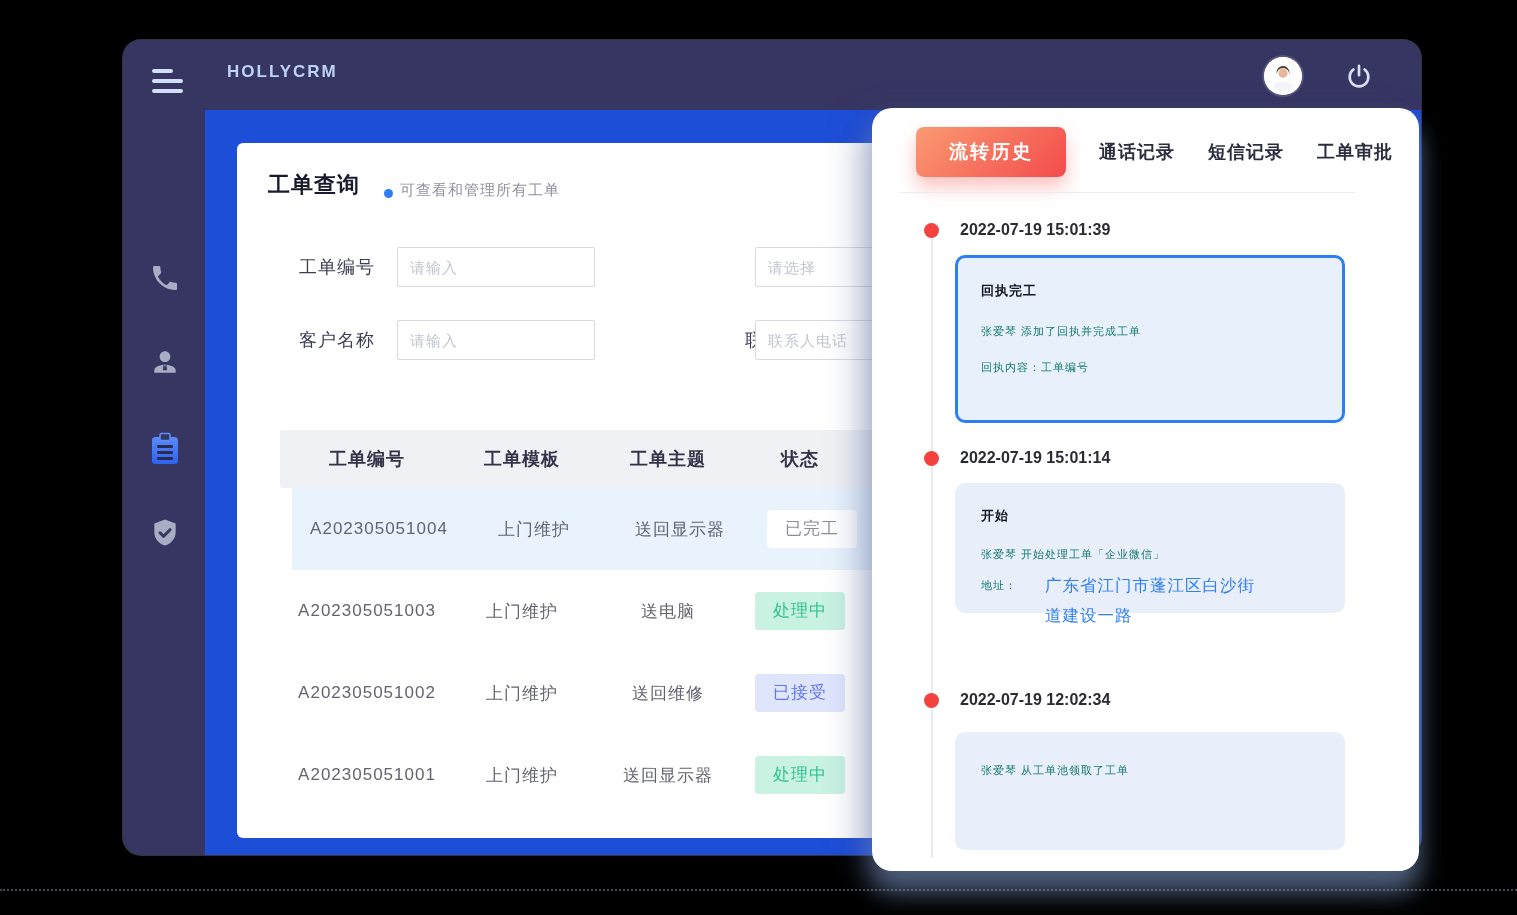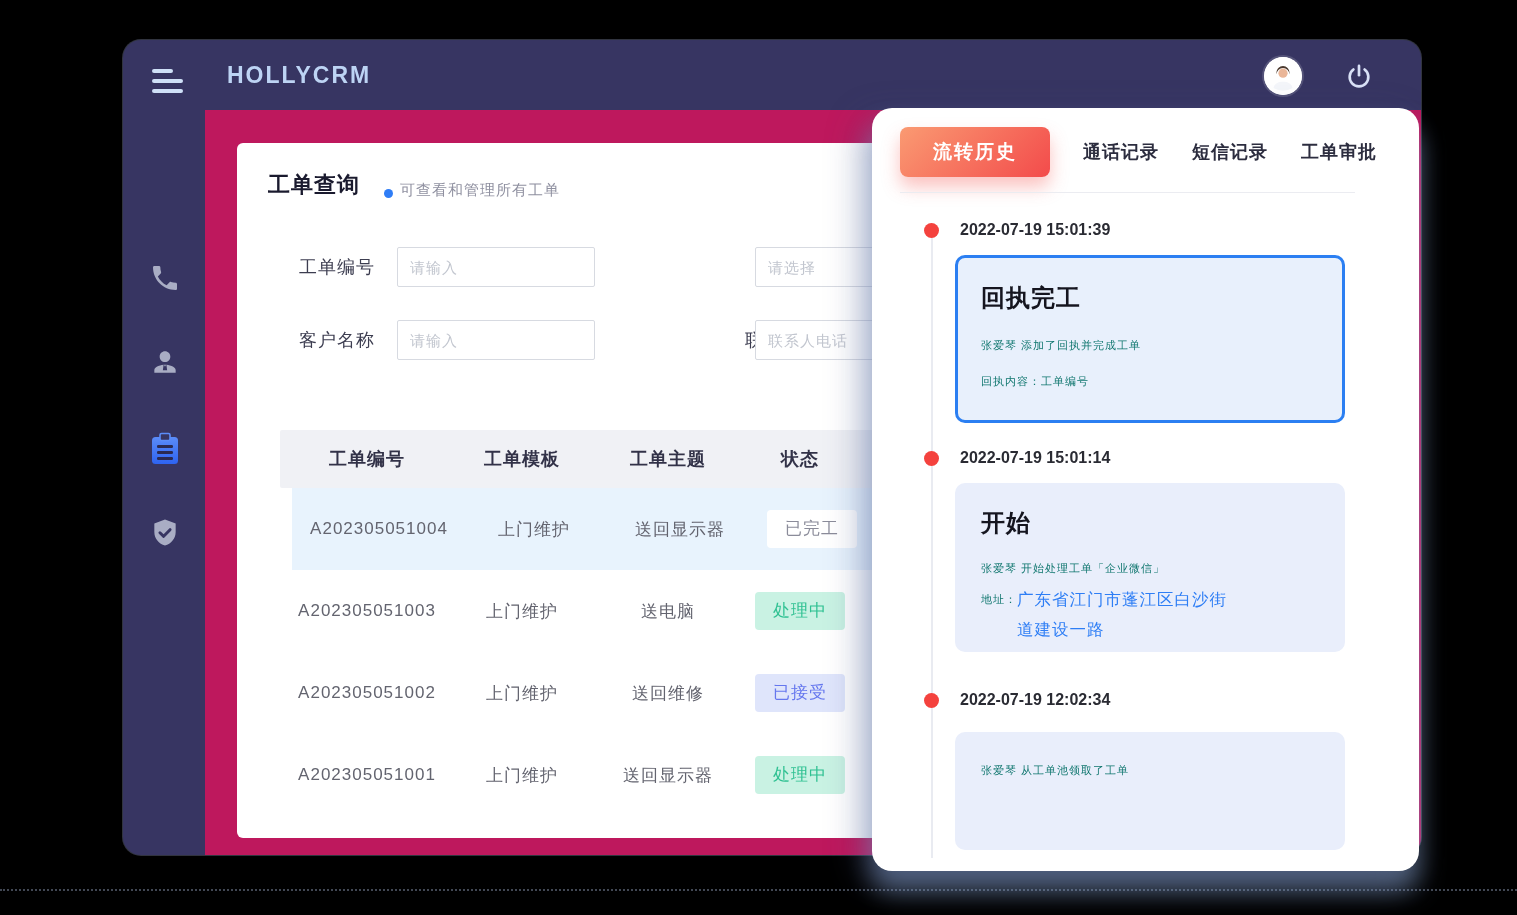--- a/index.html
+++ b/index.html
@@ -13,31 +13,31 @@
   .window{
     position:absolute;left:123px;top:40px;width:1298px;height:815px;
     background:#373562;border-radius:18px;
     box-shadow:0 0 0 1px rgba(175,185,225,.28),0 14px 40px rgba(0,0,0,.6);
   }
   
   .burger{position:absolute;left:29px;top:29px;width:32px;height:26px;cursor:pointer;}
   .burger i{display:block;height:4px;border-radius:2px;background:#cfe0f7;margin-bottom:6px;}
   .burger i.l1{width:21px;}
   .burger i.l2,.burger i.l3{width:31px;}
-  .brand{position:absolute;left:104px;top:22px;font-size:23px;font-weight:bold;color:#bdd4f4;letter-spacing:2px;}
+  .brand{position:absolute;left:104px;top:22px;font-size:17px;font-weight:bold;color:#bdd4f4;letter-spacing:2px;}
   .avatar{position:absolute;left:1141px;top:17px;width:38px;height:38px;border-radius:50%;background:#fff;overflow:hidden;cursor:pointer;box-shadow:0 0 0 2px rgba(255,255,255,.15);}
   .power{position:absolute;left:1222px;top:23px;width:28px;height:28px;cursor:pointer;}
 
   
   .side-ico{position:absolute;left:26px;width:32px;height:32px;cursor:pointer;}
 
   
   .content{
     position:absolute;left:82px;top:70px;right:0;bottom:0;
-    background:#be185d;border-radius:0 0 17px 0;padding-left:22px;
+    background:#1d4ed8;border-radius:0 0 17px 0;padding-left:22px;
   }
   .card{
     position:absolute;left:32px;top:33px;width:1152px;height:695px;
     background:#fff;border-radius:6px;
   }
   .cardtitle{position:absolute;left:31px;top:27px;font-size:22px;font-weight:bold;color:#1a1a2e;letter-spacing:1px;}
   .titledot{position:absolute;left:147px;top:46px;width:9px;height:9px;border-radius:50%;background:#2f7df6;}
   .subtitle{position:absolute;left:163px;top:38px;font-size:15px;color:#8f90a0;letter-spacing:1px;}
 
   .f-label{position:absolute;height:40px;line-height:40px;font-size:18px;color:#3c3d50;text-align:right;letter-spacing:1px;}
@@ -69,35 +69,36 @@
     position:absolute;left:872px;top:108px;width:547px;height:763px;z-index:5;
     background:#fff;border-radius:20px;
     box-shadow:-12px 10px 34px rgba(70,80,130,.35),0 20px 26px rgba(150,180,225,.55);
   }
   .tabs{position:absolute;left:28px;top:19px;height:50px;display:flex;align-items:center;}
   .tab-active{
     width:150px;height:50px;border-radius:8px;display:flex;align-items:center;justify-content:center;
     background:linear-gradient(135deg,#fa9a72 0%,#f34b4b 100%);
     color:#fff;font-size:19px;font-weight:600;letter-spacing:2px;cursor:pointer;
     box-shadow:0 10px 18px rgba(243,80,75,.35);
+    margin-left:16px;
   }
   .tab{margin-left:33px;font-size:18px;font-weight:600;color:#2c2d3f;letter-spacing:1px;cursor:pointer;}
   .tabline{position:absolute;left:28px;top:84px;width:455px;height:1px;background:#ebecf1;}
 
   .tl-line{position:absolute;left:59px;top:122px;width:2px;height:628px;background:#e9ebf1;}
   .dot{position:absolute;left:52px;width:15px;height:15px;border-radius:50%;background:#f4423e;}
   .date{position:absolute;left:88px;height:24px;line-height:24px;font-size:16px;font-weight:700;color:#2a2b33;}
   .tcard{
     position:absolute;left:83px;width:390px;box-sizing:border-box;border-radius:10px;
     background:#e9eefb;padding:24px 26px;cursor:pointer;
   }
   .tcard.hl{background:#e8f0fc;border:3px solid #2b7ff2;padding:24px 23px;}
-  .tc-title{font-size:24px;font-weight:bold;color:#15151f;margin-bottom:13px;letter-spacing:1px;}
+  .tc-title{font-size:13px;font-weight:bold;color:#15151f;margin-bottom:13px;letter-spacing:1px;}
   .tc-line{font-size:11px;color:#0f766e;line-height:36px;letter-spacing:1px;}
-  .addr{display:flex;align-items:flex-start;}
+  .addr{display:flex;align-items:flex-start;gap:28px;}
   .addr .tc-line{line-height:30px;flex:none;}
   .addr-text{width:224px;font-size:16.5px;line-height:30px;color:#2e7ef5;font-weight:500;letter-spacing:1px;cursor:pointer;}
 
   
   .dots{position:absolute;left:0;top:889px;width:1517px;height:0;border-top:2px dotted rgba(190,205,240,.35);}
 </style>
 </head>
 <body>
 
 <div class="window">
@@ -228,21 +229,21 @@
   <div class="dot" style="top:115px"></div>
   <div class="date" style="top:110px">2022-07-19 15:01:39</div>
   <div class="tcard hl" style="top:147px;height:168px">
     <div class="tc-title">回执完工</div>
     <div class="tc-line">张爱琴 添加了回执并完成工单</div>
     <div class="tc-line">回执内容：工单编号</div>
   </div>
 
   <div class="dot" style="top:343px"></div>
   <div class="date" style="top:338px">2022-07-19 15:01:14</div>
-  <div class="tcard" style="top:375px;height:169px">
+  <div class="tcard" style="top:375px;height:130px">
     <div class="tc-title">开始</div>
     <div class="tc-line" style="line-height:32px">张爱琴 开始处理工单「企业微信」</div>
     <div class="addr">
       <span class="tc-line">地址：</span>
       <span class="addr-text">广东省江门市蓬江区白沙街道建设一路</span>
     </div>
   </div>
 
   <div class="dot" style="top:585px"></div>
   <div class="date" style="top:580px">2022-07-19 12:02:34</div>

